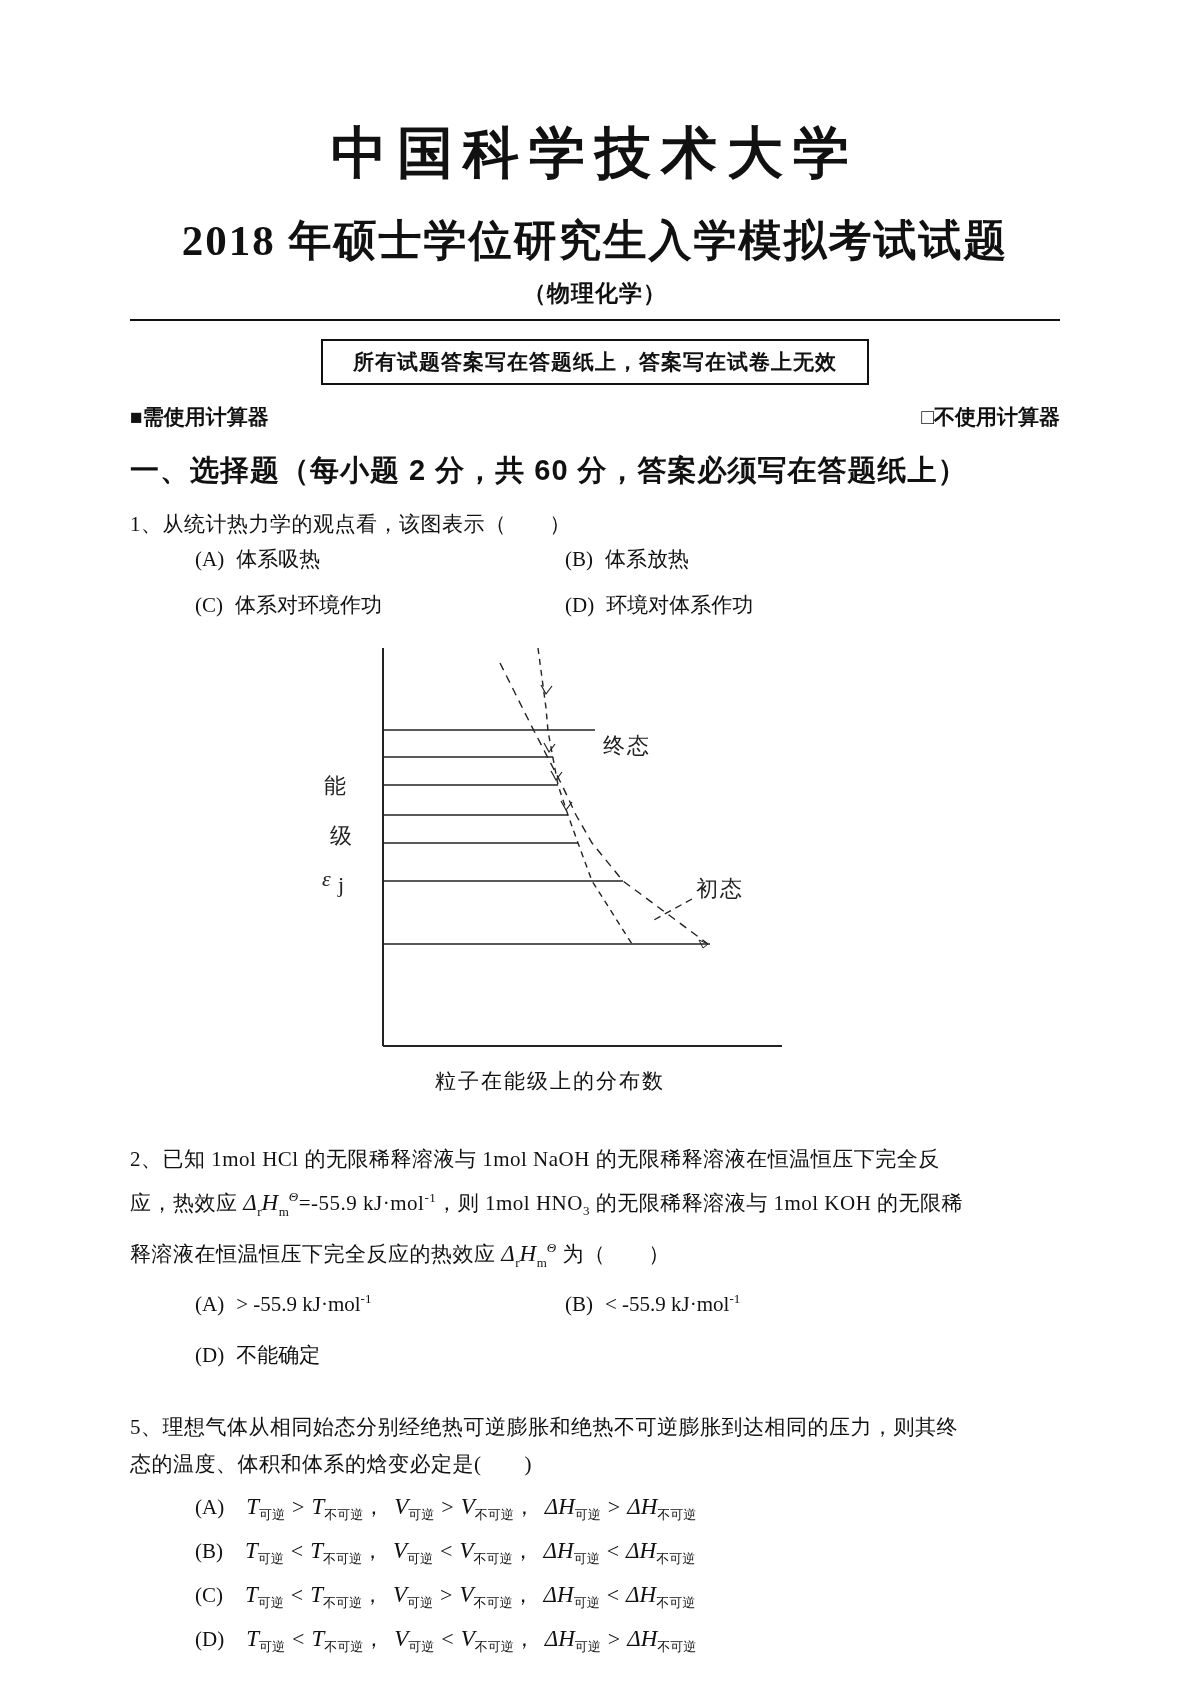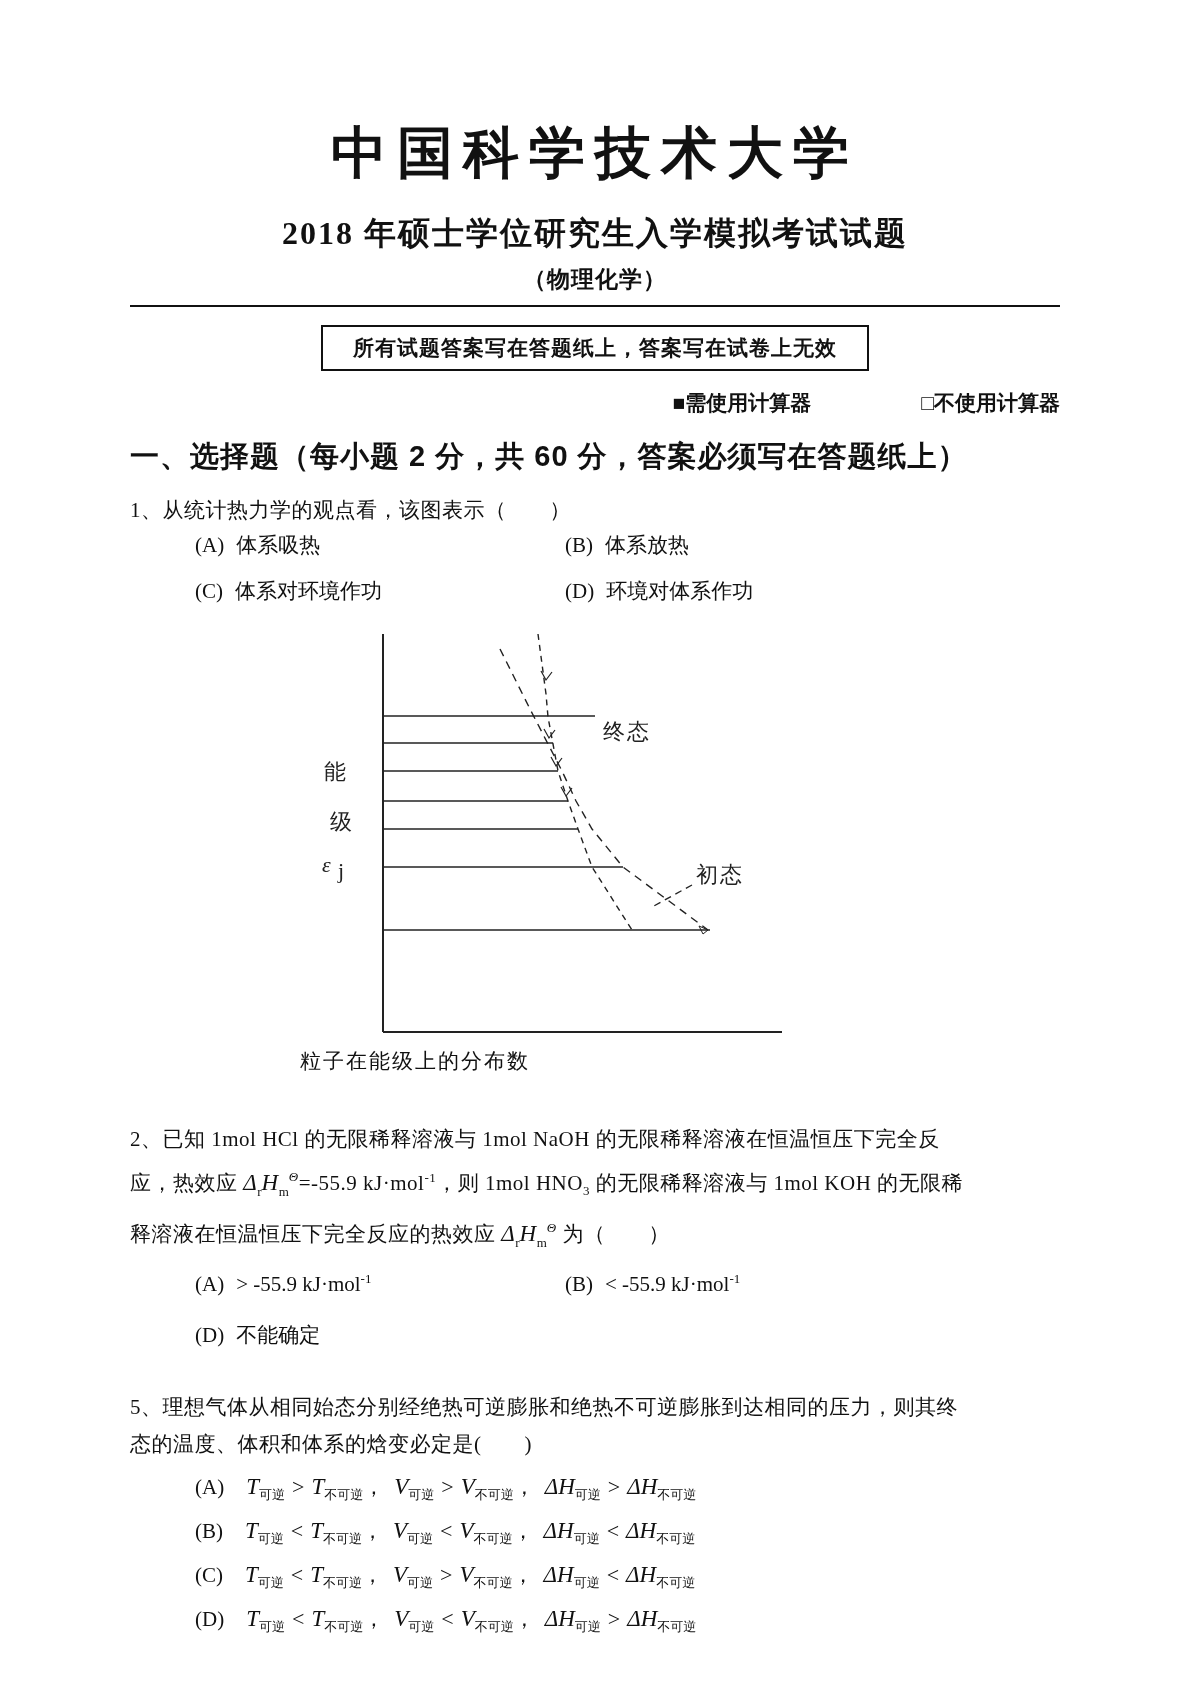--- a/index.html
+++ b/index.html
@@ -11,36 +11,36 @@
   }
   .page { width:1190px; height:1683px; padding:0 130px; position:relative; }
 
   .uni-title {
     margin-top:116px; text-align:center;
     font-size:56px; font-weight:700; letter-spacing:10px;
     font-family:"Liberation Serif", serif;
   }
   .exam-title {
     margin-top:20px; text-align:center;
-    font-size:32px; font-weight:700; letter-spacing:2px;
+    font-size:43px; font-weight:700; letter-spacing:2px;
   }
   .subject-title {
     margin-top:8px; text-align:center;
     font-size:23px; font-weight:700; letter-spacing:1px;
   }
   .rule { margin-top:10px; height:2px; background:#111; border:none; }
 
   .notice-box {
     margin:18px auto 0; width:fit-content;
     border:2px solid #111; padding:7px 30px;
     font-family:"Liberation Sans", sans-serif;
     font-size:21px; font-weight:700; letter-spacing:1px;
   }
   .calc-row {
-    margin-top:18px; display:flex; justify-content:flex-end; gap:110px;
+    margin-top:18px; display:flex; justify-content:space-between; gap:84px;
     font-family:"Liberation Sans", sans-serif;
     font-size:21px; font-weight:700;
   }
   .section-heading {
     margin-top:20px;
     font-size:29px; font-weight:700; letter-spacing:1px;
     font-family:"Liberation Sans", sans-serif;
   }
 
   .stem { margin-top:16px; font-size:21px; line-height:34px; letter-spacing:0.5px; }
@@ -48,21 +48,21 @@
 
   .opts-grid {
     margin-left:65px; margin-top:2px;
     display:grid; grid-template-columns:370px auto; row-gap:14px;
     font-size:21px; line-height:32px;
   }
   .opt-label { margin-right:12px; }
 
   .figure-wrap { margin-left:170px; margin-top:12px; width:500px; }
   .figure-wrap svg { display:block; }
-  .fig-caption { margin-top:8px; font-size:21px; letter-spacing:2px; }
+  .fig-caption { margin-top:14px; text-align:center; font-size:21px; letter-spacing:2px; }
 
   .q-block { }
   .q2-block { margin-top:46px; }
   .q3-block { margin-top:38px; }
 
   sub { font-size:13px; }
   sup { font-size:13px; }
   .theta { font-style:italic; }
   .mi { font-style:italic; font-family:"Liberation Serif", serif; font-size:23px; }
   .mi sub, .cn-sub { font-style:normal; font-size:13px; letter-spacing:0; }

